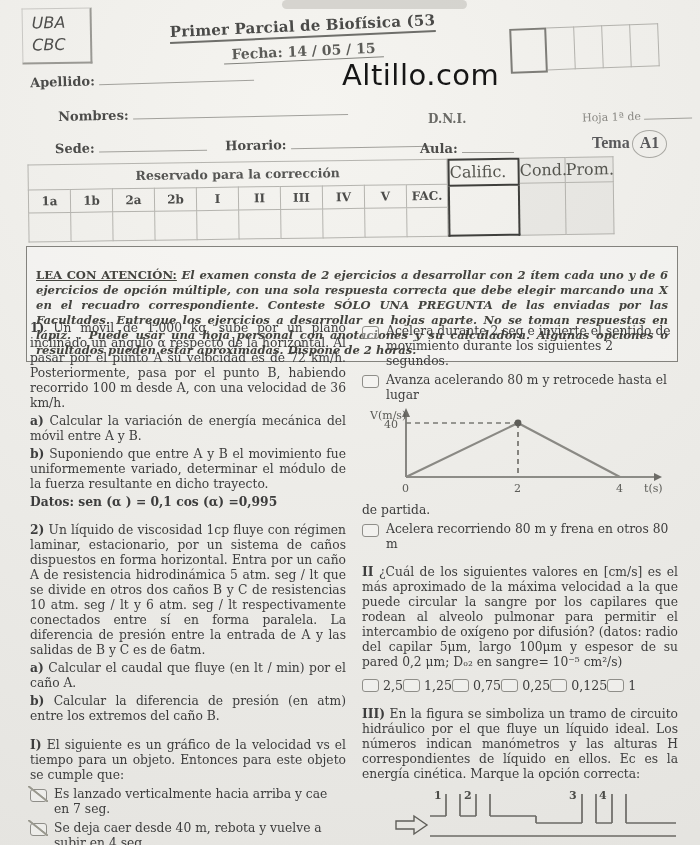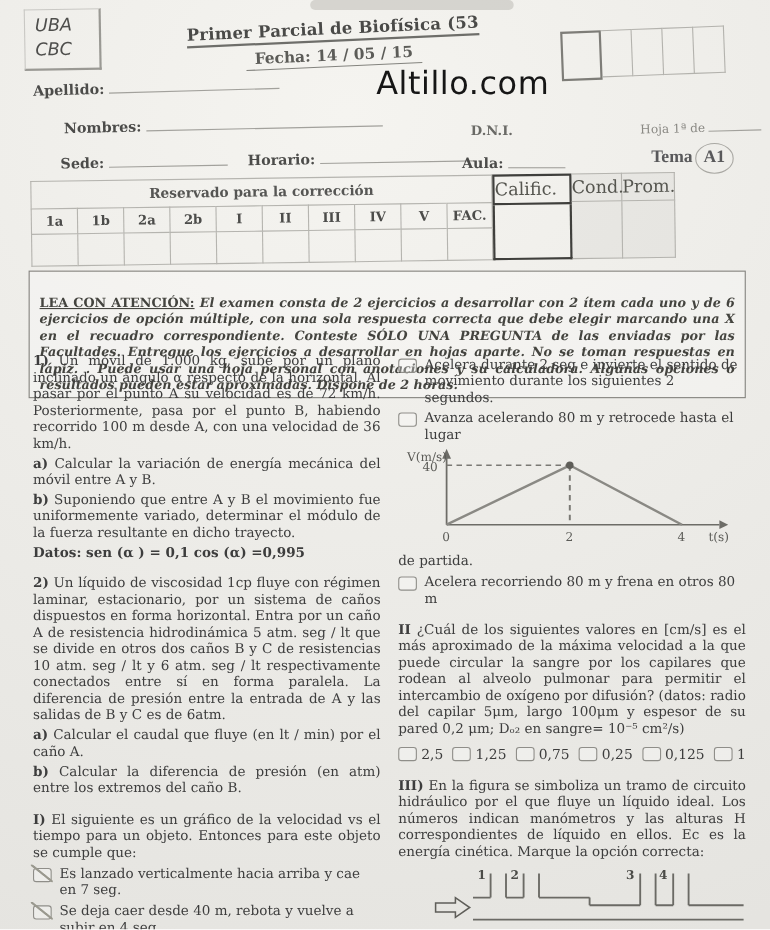--- a/index.html
+++ b/index.html
@@ -66,21 +66,21 @@
   .para{text-align:justify;margin:0 0 2px 0;}
   .plead{font-weight:bold;}
   .exblock{margin-bottom:13px;}
   .datos{font-weight:bold;}
 
   .opt{display:flex;gap:7px;margin:4px 0;align-items:flex-start;}
   .cb{width:15px;height:11px;border:1.3px solid #8f8e89;border-radius:3px;flex:none;margin-top:2px;position:relative;background:rgba(255,255,255,.3);}
   .cb.slash::after{content:"";position:absolute;left:-3px;top:-4px;width:20px;height:16px;
     background:linear-gradient(to top right,transparent 45%,#9a998f 48%,#9a998f 53%,transparent 56%);}
 
-  .optrow{display:flex;align-items:center;justify-content:space-between;margin:8px 0 10px 0;font-size:12.6px;}
+  .optrow{display:flex;align-items:center;justify-content:flex-start;margin:8px 0 10px 0;font-size:12.6px;}
   .optrow .pair{display:flex;align-items:center;gap:4px;}
   .optrow .cb{margin-top:0;}
 
   svg text{font-family:"DejaVu Serif",serif;font-size:11px;fill:#5b5b57;}
   svg text.bold{font-weight:bold;fill:#4b4b47;}
   .vgraph{margin:4px 0 0 6px;display:block;}
   .pipefig{margin:4px 0 2px 28px;display:block;}
 </style>
 </head>
 <body>

